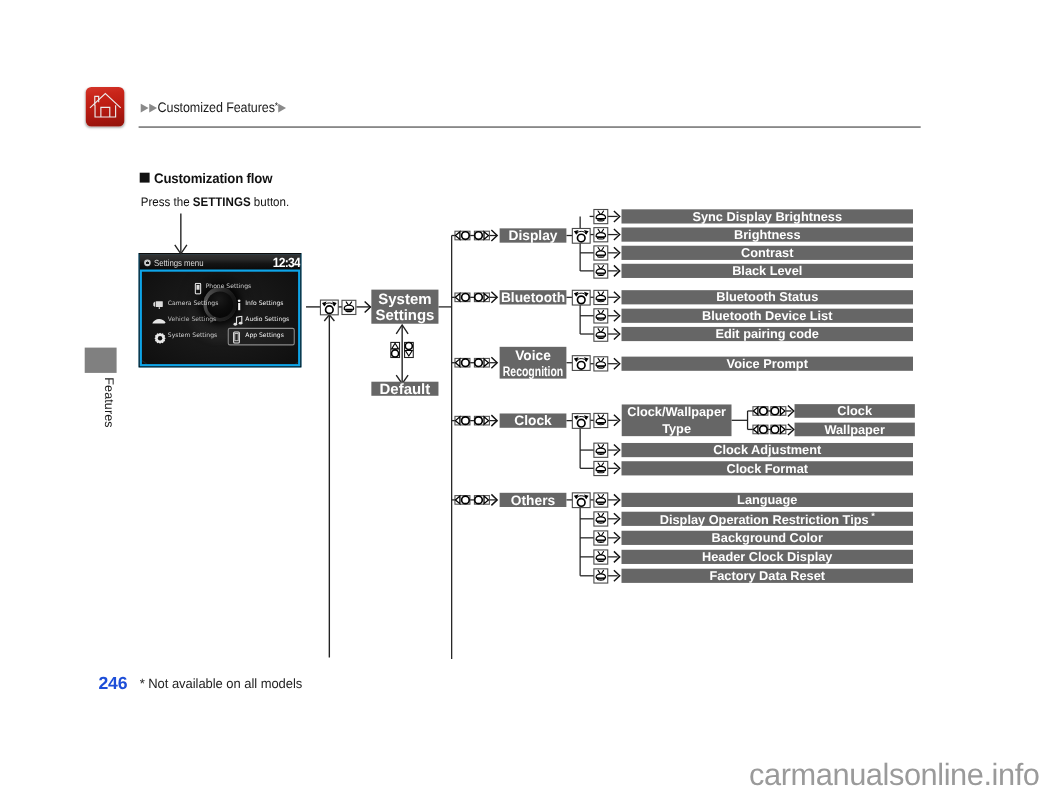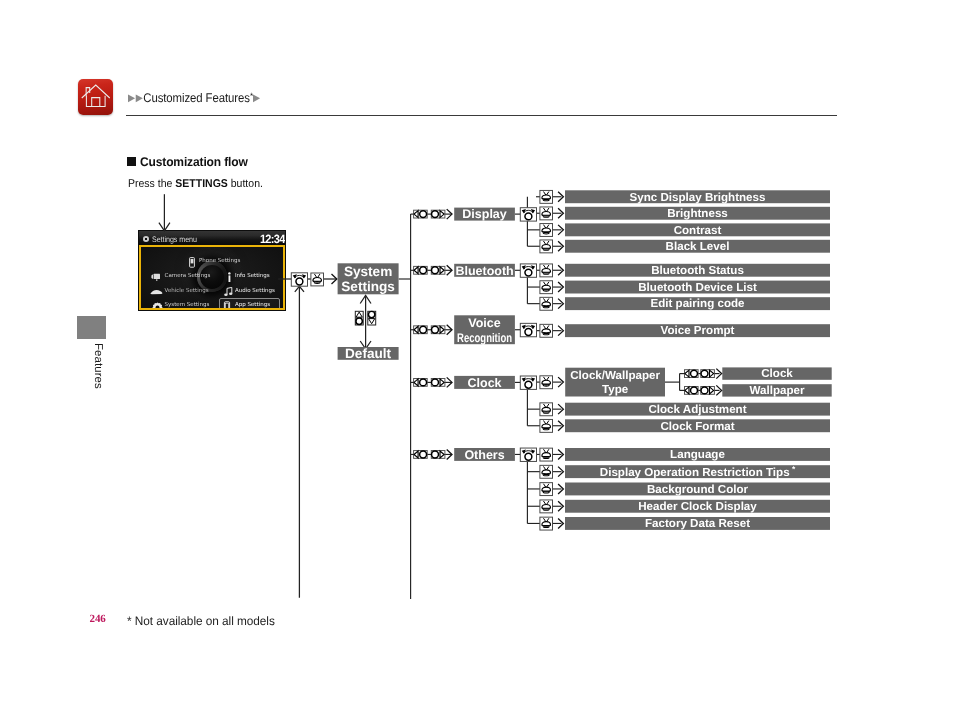--- a/index.html
+++ b/index.html
@@ -25,21 +25,21 @@
 
   
   #sec-bullet{left:126.6px;top:157px;width:9.4px;height:8.6px;background:#111;}
   #sec-heading{left:140.3px;top:156px;font-size:12.6px;font-weight:bold;color:#111;letter-spacing:-.15px;
     line-height:1;transform:scaleX(.955);transform-origin:left top;}
   #intro{left:127.5px;top:179.2px;font-size:11.3px;color:#111;line-height:1;
     transform:scaleX(.93);transform-origin:left top;}
   #intro b{font-weight:bold;}
 
   
-  #nav-screen{left:138px;top:230.2px;width:148.4px;height:81px;background:#eab308;
+  #nav-screen{left:126px;top:230.2px;width:148.4px;height:104px;background:#0ea5e9;
               border:1.6px solid #0d0d0d;box-sizing:border-box;overflow:hidden;}
   .scr-top{position:absolute;left:0;top:0;right:0;height:14.3px;
     background:linear-gradient(180deg,#343434 0%,#2a2a2a 32%,#141414 62%,#0a0a0a 100%);}
   .scr-dot{position:absolute;left:4.4px;top:5.0px;width:5.6px;height:5.6px;border-radius:50%;
     background:radial-gradient(circle at 50% 50%,#111 0%,#111 28%,#cfcfcf 33%,#b8b8b8 100%);}
   .scr-title{position:absolute;left:12.6px;top:3.6px;font-size:8.1px;color:#dcdcdc;
     font-family:"Liberation Sans",sans-serif;letter-spacing:-.05px;transform:scaleX(.88);transform-origin:left top;}
   .scr-clock{position:absolute;right:0.8px;top:2.4px;font-size:11px;font-weight:bold;color:#fff;
     font-family:"Liberation Sans",sans-serif;letter-spacing:-.7px;line-height:1;transform:scaleY(1.1);
     transform-origin:right top;}
@@ -67,22 +67,22 @@
   #mi4{left:93.8px;top:41.2px;color:#eeeeee;}
   #mi5{left:23.4px;top:55.8px;}
   #mi6{left:93.8px;top:55.8px;color:#f6f6f6;}
   #app-box{left:78.3px;top:50.7px;width:58.6px;height:13.6px;border:1px solid #8a8a8a;border-radius:2px;
     background:rgba(255,255,255,.035);}
 
   
   #flow{left:0;top:0;width:960px;height:722px;}
 
   
-  #page-number{left:89.6px;top:613.5px;font-size:11px;font-weight:bold;color:#be185d;line-height:1;
-    font-family:Liberation Serif, serif;letter-spacing:-.2px;}
+  #page-number{left:89.6px;top:613.5px;font-size:16px;font-weight:bold;color:#1d4ed8;line-height:1;
+    font-family:Liberation Sans, sans-serif;letter-spacing:-.2px;}
   #footnote{left:126.6px;top:615.2px;font-size:12.2px;color:#222;line-height:1;letter-spacing:-.05px;
     transform:scaleX(.97);transform-origin:left top;}
   #watermark{left:681px;top:691px;font-size:28px;color:#9a9a9a;letter-spacing:-.4px;line-height:1;}
 </style>
 </head>
 <body>
 
 <div class="page">
 
   <div class="abs" id="home-icon">
@@ -590,14 +590,15 @@
 <g transform="translate(700.3,386.0)">
 <rect x="0.5" y="0.5" width="13.6" height="7.8" fill="#fff" stroke="#555" stroke-width="1"></rect>
 <circle cx="4.2" cy="4.4" r="3.45" fill="#fff" stroke="#000" stroke-width="1.5"></circle>
 <path d="M9.2 0.9 L13.3 4.4 L9.2 7.9 Z" fill="#fff" stroke="#000" stroke-width="1.15" stroke-linejoin="miter"></path>
 </g>
 <path d="M716.3000000000001 385.4 L721.6 390.4 L716.3000000000001 395.4" fill="none" stroke="#111" stroke-width="1.3"></path>
   </svg>
 
   <div class="abs" id="page-number">246</div>
   <div class="abs" id="footnote">* Not available on all models</div>
+  <div class="abs" id="watermark">carmanualsonline.info</div>
 
 </div>
 
 </body></html>

